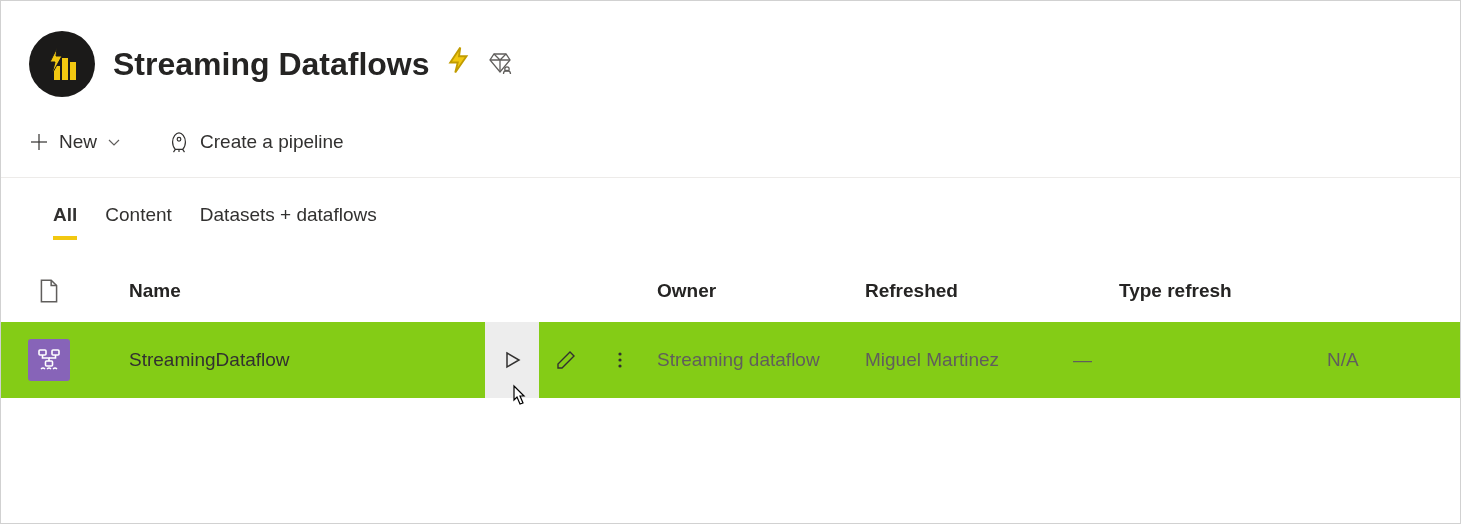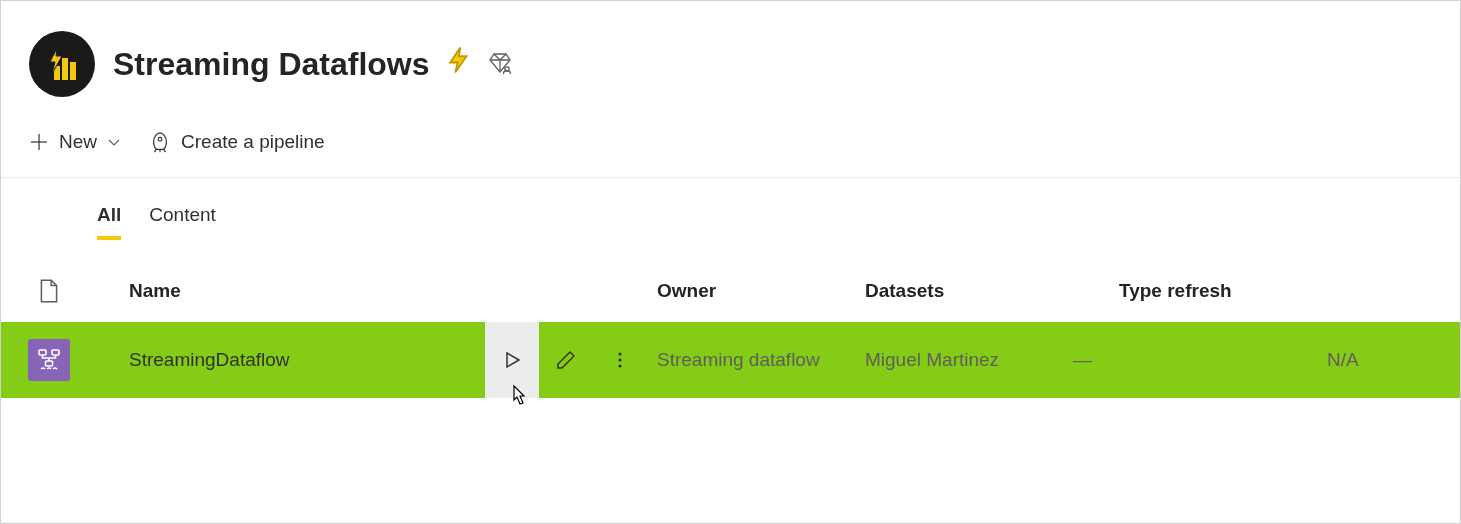--- a/index.html
+++ b/index.html
@@ -47,21 +47,21 @@
     }
     .title-diamond {
       color: #605e5c;
     }
 
     
     .toolbar {
       display: flex;
       align-items: center;
       padding: 10px 28px 20px 28px;
-      gap: 28px;
+      gap: 47px;
       border-bottom: 1px solid #edebe9;
     }
     .toolbar-btn {
       display: flex;
       align-items: center;
       gap: 10px;
       font-size: 19px;
       color: #323130;
       background: none;
       border: none;
@@ -71,21 +71,20 @@
     .toolbar-btn .icon {
       display: flex;
       align-items: center;
     }
 
     
     .tabs {
       display: flex;
       gap: 28px;
       padding: 26px 52px 0 52px;
-      margin-left: 44px;
     }
     .tab {
       font-size: 19px;
       color: #323130;
       padding-bottom: 10px;
       cursor: pointer;
       border: none;
       background: none;
       border-bottom: 4px solid transparent;
     }
@@ -243,33 +242,34 @@
         <path d="M8 20 L6 23 M16 20 L18 23 M12 20 L12 23"></path>
       </svg>
     </span>
     <span>Create a pipeline</span>
   </button>
 </div>
 
 <div class="tabs">
   <button class="tab active">All</button>
   <button class="tab">Content</button>
+  <button class="tab">Datasets + dataflows</button>
 </div>
 
 <div class="table-wrap">
   <div class="table-header">
     <div class="col-icon">
       <svg width="22" height="26" viewBox="0 0 20 24" fill="none" stroke="#605e5c" stroke-width="1.4">
         <path d="M3 2 L12 2 L17 7 L17 22 L3 22 Z"></path>
         <path d="M12 2 L12 7 L17 7"></path>
       </svg>
     </div>
     <div class="col-name">Name</div>
     <div class="col-owner">Owner</div>
-    <div class="col-refreshed">Datasets</div>
+    <div class="col-refreshed">Refreshed</div>
     <div class="col-next">Type refresh</div>
   </div>
 
   <div class="table-row">
     <div class="col-icon">
       <div class="dataflow-icon">
         <svg width="28" height="28" viewBox="0 0 28 28" fill="none" stroke="#fff" stroke-width="1.6">
           <rect x="4" y="4" width="7" height="5" rx="1"></rect>
           <rect x="17" y="4" width="7" height="5" rx="1"></rect>
           <rect x="10.5" y="15" width="7" height="5" rx="1"></rect>

